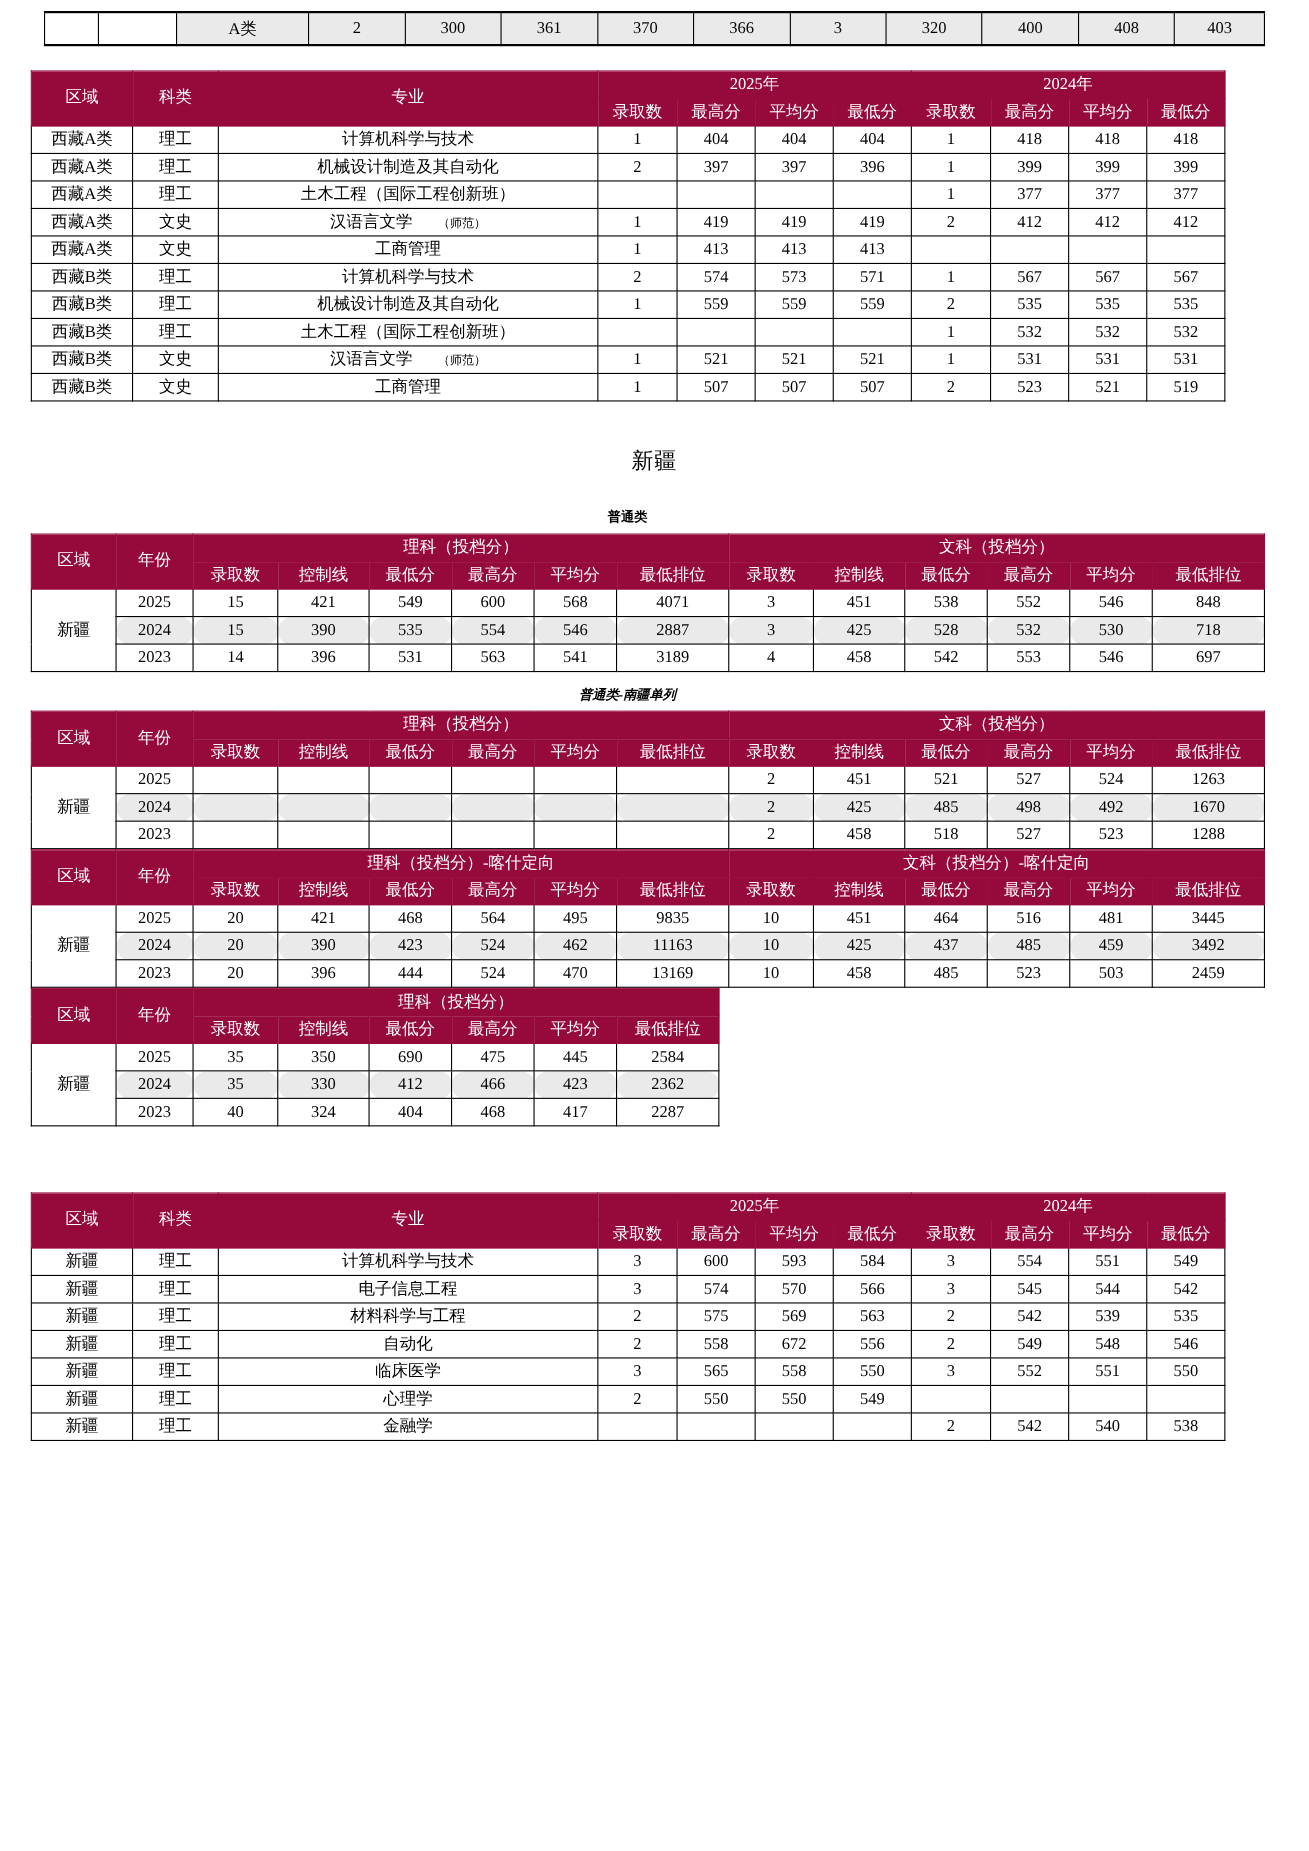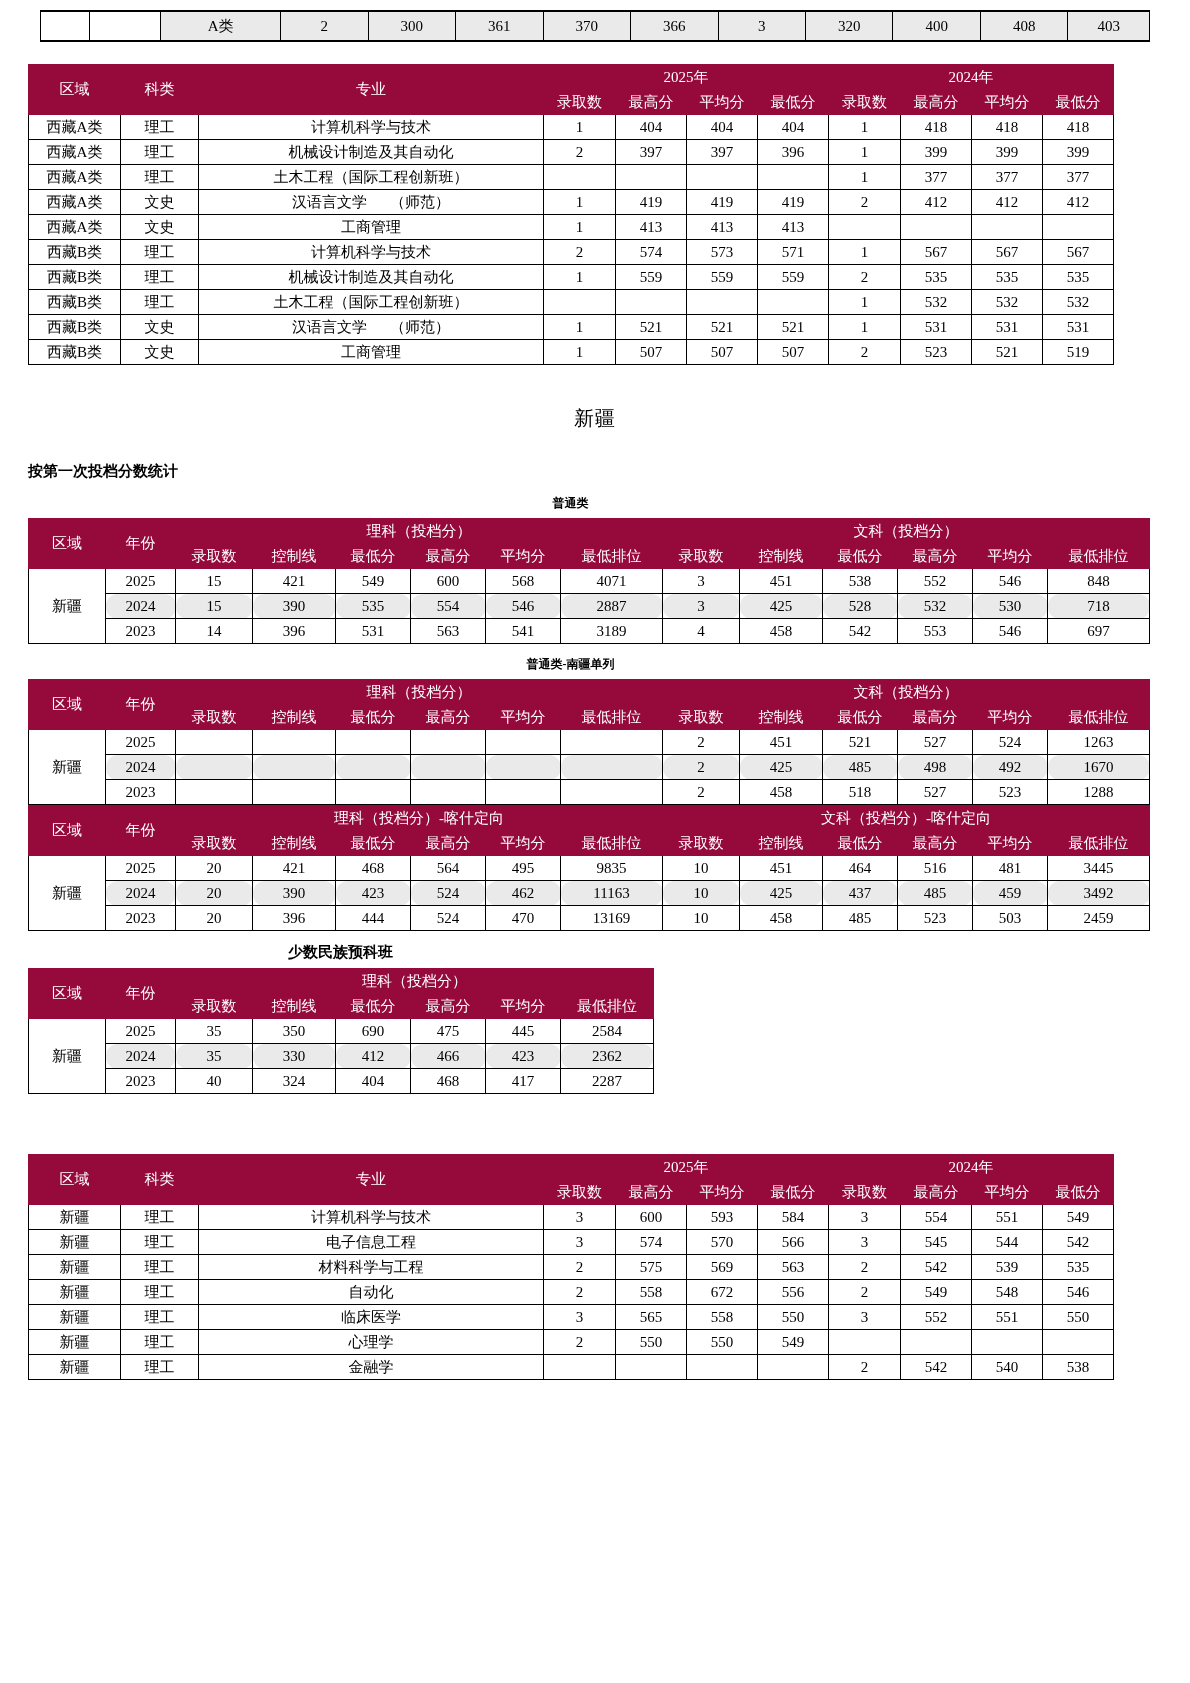--- a/index.html
+++ b/index.html
@@ -127,21 +127,21 @@
   table.stat-half col.c-region { width: 77px; }
   table.stat-half col.c-year   { width: 70px; }
   table.stat-half col.c-n      { width: 77px; }
   table.stat-half col.c-line   { width: 83px; }
   table.stat-half col.c-min    { width: 75px; }
   table.stat-half col.c-max    { width: 75px; }
   table.stat-half col.c-avg    { width: 75px; }
   table.stat-half col.c-rank   { width: 93px; }
 
   .spacer-60 { height: 60px; }
-  .small-sub { font-size: 15px; margin-left: 23px; }
+  .small-sub { font-size: 11px; margin-left: 23px; }
 </style>
 </head>
 <body>
 
 <div class="page">
 
   <div class="orphan-wrap">
     <table class="orphan">
       <colgroup>
         <col style="width:48px">
@@ -341,21 +341,20 @@
             <td>2</td>
             <td>523</td>
             <td>521</td>
             <td>519</td>
           </tr>
         </tbody>
     </table>
   </div>
 
   <div class="province-title">新疆</div>
-  <div class="note-line">按第一次投档分数统计</div>
 
   <div id="stat-tables-container">
       <div class="table-caption" style="width: 1085px; margin-left: 28px;">普通类</div>
       <div class="tbl-block">
         <table class="grid stat">
           <colgroup>
             <col class="c-region">
             <col class="c-year">
             <col class="c-n">
             <col class="c-line">
@@ -435,21 +434,21 @@
               <td>4</td>
               <td>458</td>
               <td>542</td>
               <td>553</td>
               <td>546</td>
               <td>697</td>
             </tr>
           </tbody>
         </table>
       </div>
-      <div class="table-caption" style="width: 1085px; margin-left: 28px;">普通类-南疆单列</div>
+      <div class="table-caption" style="width: 1085px; margin-left: 28px; font-style: italic;">普通类-南疆单列</div>
       <div class="tbl-block">
         <table class="grid stat">
           <colgroup>
             <col class="c-region">
             <col class="c-year">
             <col class="c-n">
             <col class="c-line">
             <col class="c-min">
             <col class="c-max">
             <col class="c-avg">
@@ -616,21 +615,20 @@
               <td>10</td>
               <td>458</td>
               <td>485</td>
               <td>523</td>
               <td>503</td>
               <td>2459</td>
             </tr>
           </tbody>
         </table>
       </div>
-      <div class="caption-left-narrow" style="margin-left: 28px;">少数民族预科班</div>
       <div class="tbl-block">
         <table class="grid stat-half">
           <colgroup>
             <col class="c-region">
             <col class="c-year">
             <col class="c-n">
             <col class="c-line">
             <col class="c-min">
             <col class="c-max">
             <col class="c-avg">

